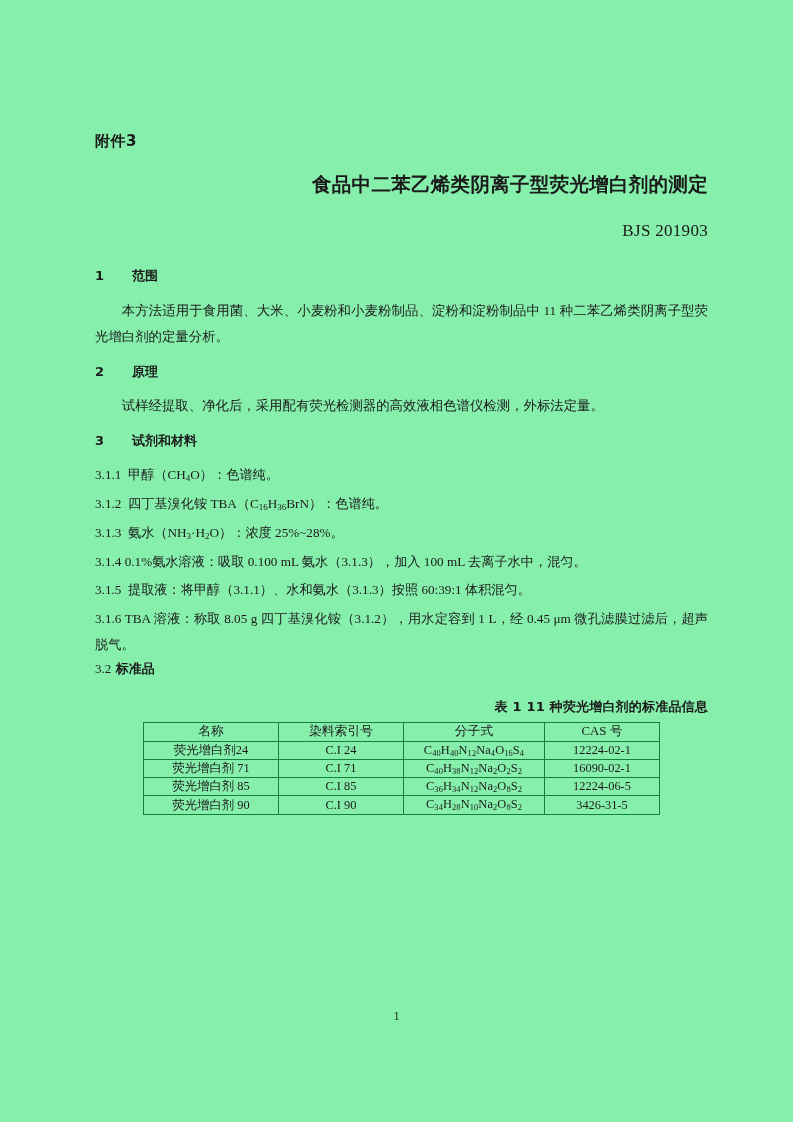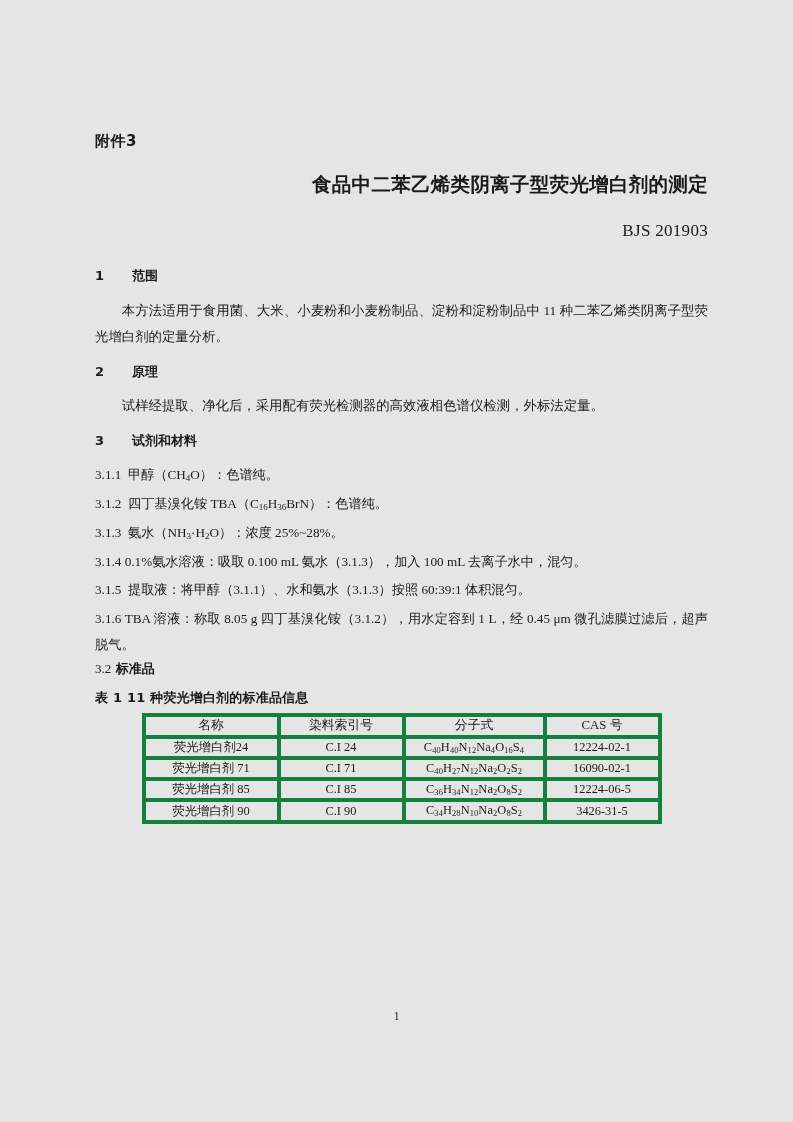--- a/index.html
+++ b/index.html
@@ -13,21 +13,21 @@
     font-family: "Liberation Serif", "DejaVu Serif", serif;
     color: #1a1a1a;
     position: relative;
     overflow: hidden;
   }
   .page {
     position: absolute;
     left: 0; top: 0;
     width: 793px;
     height: 1122px;
-    background: #e5e5e5;
+    background: #86efac;
   }
   .content {
     position: absolute;
     left: 95px;
     top: 132px;
     width: 613px;
   }
 
   
   .attachment-label {
@@ -106,32 +106,32 @@
   }
   .gap-sm { height: 7px; }
 
   sub { font-size: 68%; vertical-align: -0.22em; }
 
   
   .table-caption {
     font-family: "DejaVu Sans", "Liberation Sans", sans-serif;
     font-size: 13px;
     font-weight: bold;
-    text-align: left;
-    margin: 10px 0 6px 0;
+    text-align: right;
+    margin: 19px 0 6px 0;
     letter-spacing: 0.2px;
   }
   table.std {
     border-collapse: collapse;
     margin: 0 auto;
     width: 516px;
     table-layout: fixed;
   }
   table.std th, table.std td {
-    border: 4px solid #15803d;
+    border: 1px solid #15803d;
     text-align: center;
     font-size: 12.4px;
     padding: 0 2px;
     line-height: 1.35;
     font-weight: normal;
     font-family: "Liberation Serif", "DejaVu Serif", serif;
   }
   table.std th {
     font-size: 12.8px;
   }
@@ -240,21 +240,21 @@
       <tbody id="table-body">
           <tr>
             <td>荧光增白剂24</td>
             <td>C.I 24</td>
             <td class="formula">C<sub>40</sub>H<sub>40</sub>N<sub>12</sub>Na<sub>4</sub>O<sub>16</sub>S<sub>4</sub></td>
             <td>12224-02-1</td>
           </tr>
           <tr>
             <td>荧光增白剂 71</td>
             <td>C.I 71</td>
-            <td class="formula">C<sub>40</sub>H<sub>27</sub>N<sub>12</sub>Na<sub>2</sub>O<sub>2</sub>S<sub>2</sub></td>
+            <td class="formula">C<sub>40</sub>H<sub>38</sub>N<sub>12</sub>Na<sub>2</sub>O<sub>2</sub>S<sub>2</sub></td>
             <td>16090-02-1</td>
           </tr>
           <tr>
             <td>荧光增白剂 85</td>
             <td>C.I 85</td>
             <td class="formula">C<sub>36</sub>H<sub>34</sub>N<sub>12</sub>Na<sub>2</sub>O<sub>8</sub>S<sub>2</sub></td>
             <td>12224-06-5</td>
           </tr>
           <tr>
             <td>荧光增白剂 90</td>

